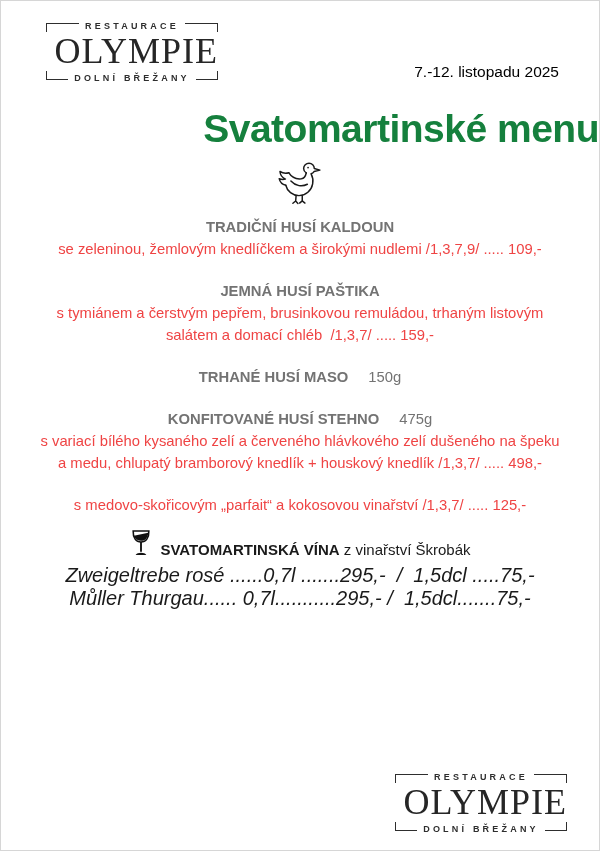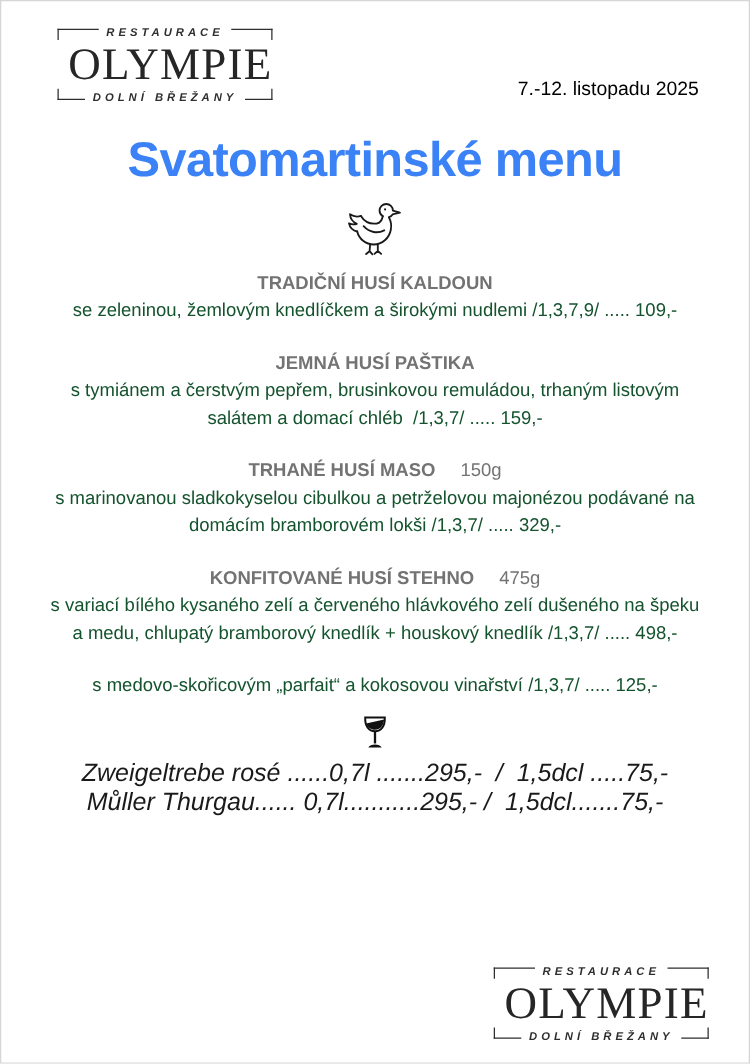--- a/index.html
+++ b/index.html
@@ -7,52 +7,52 @@
   .sheet {
     position:relative; width:598px; height:849px;
     border:1px solid #d6d6d6; background:#ffffff; overflow:hidden;
     font-family:"Liberation Sans", sans-serif; color:#1a1a1a;
   }
 
   
   .logo { position:absolute; width:172px; display:flex; flex-direction:column; color:#2e2e2e; }
   .logo.pos-top { left:45px; top:18px; }
   .logo.pos-bottom { right:32px; top:769px; }
-  .logo-row { display:flex; align-items:center;font-style:italic; }
+  .logo-row { display:flex; align-items:center; }
   .brk { flex:1; position:relative; height:13px; min-width:12px; }
   .brk::before { content:""; position:absolute; left:0; right:0; border-top:1.5px solid #2e2e2e; }
   .row-top .brk::before { top:4px; }
   .row-top .brk.l::after, .row-top .brk.r::after {
     content:""; position:absolute; top:4px; height:9px; border-left:1.5px solid #2e2e2e; }
   .row-top .brk.l::after { left:0; } .row-top .brk.r::after { right:0; }
   .row-bot .brk::before { bottom:4px; }
   .row-bot .brk.l::after, .row-bot .brk.r::after {
     content:""; position:absolute; bottom:4px; height:9px; border-left:1.5px solid #2e2e2e; }
   .row-bot .brk.l::after { left:0; } .row-bot .brk.r::after { right:0; }
   .logo-sub { font-size:9px; font-weight:bold; letter-spacing:3.2px; white-space:nowrap; padding:0 6px; }
   .logo-name {
     font-family:"Liberation Serif", serif; font-size:36px; line-height:1.0;
     text-align:right; letter-spacing:1px; color:#262626; margin:1px 0 2px;
   }
 
   
   .date { position:absolute; top:62px; right:40px; font-size:15.5px; color:#000; }
   .page-title {
-    position:absolute; top:106px; left:0; right:0; text-align:center;
-    font-size:39px; font-weight:bold; letter-spacing:-0.5px; color:#3b82f6;
+    position:absolute; top:106px; left:0; right:0; text-align:right;
+    font-size:39px; font-weight:bold; letter-spacing:-0.5px; color:#15803d;
   }
   .goose { position:absolute; top:157px; left:50%; transform:translateX(-50%); }
 
   
   .menu { position:absolute; top:215px; left:10px; right:10px; text-align:center; }
   .item { margin-bottom:20px; }
   .item-title { font-size:14.8px; font-weight:bold; line-height:22px; color:#737373; }
   .item-title .weight { font-weight:normal; margin-left:20px; }
   .item-title .weight:empty { display:none; }
-  .item-desc { font-size:14.8px; line-height:22px; white-space:pre-wrap; color:#14532d; }
+  .item-desc { font-size:14.8px; line-height:22px; white-space:pre-wrap; color:#ef4444; }
 
   
   .wine-header {
     display:flex; align-items:flex-end; justify-content:center; gap:7px;
     font-size:15px; line-height:24px; height:26px; margin-bottom:2px;
   }
   .wine-header .bold { font-weight:bold; }
   .wine-glass { margin-bottom:-2px; }
   .wine-line { font-size:20px; line-height:23px; white-space:pre-wrap;font-style:italic; }
 </style>
@@ -111,22 +111,20 @@
         <span>JEMNÁ HUSÍ PAŠTIKA</span>
       </div>
       <div class="item-desc">s tymiánem a čerstvým pepřem, brusinkovou remuládou, trhaným listovým
 salátem a domací chléb  /1,3,7/ ..... 159,-</div>
     </div>
 
     <div class="item">
       <div class="item-title">
         <span>TRHANÉ HUSÍ MASO</span><span class="weight">150g</span>
       </div>
-      <div class="item-desc">s marinovanou sladkokyselou cibulkou a petrželovou majonézou podávané na
-domácím bramborovém lokši /1,3,7/ ..... 329,-</div>
     </div>
 
     <div class="item">
       <div class="item-title">
         <span>KONFITOVANÉ HUSÍ STEHNO</span><span class="weight">475g</span>
       </div>
       <div class="item-desc">s variací bílého kysaného zelí a červeného hlávkového zelí dušeného na špeku
 a medu, chlupatý bramborový knedlík + houskový knedlík /1,3,7/ ..... 498,-</div>
     </div>
 
@@ -136,20 +134,23 @@
 
     <div class="wine">
       <div class="wine-header">
         <span class="wine-glass">
           <svg width="24" height="28" viewBox="0 0 26 30">
             <path d="M4.5 2 H21.5 C21.8 9.5 18.3 14 13 14 C7.7 14 4.2 9.5 4.5 2 Z" fill="none" stroke="#111" stroke-width="1.7"></path>
             <path d="M5.3 7.2 L20.9 3.8 C20.2 9.8 17.3 12.6 13 12.6 C9.5 12.6 6.7 10.7 5.3 7.2 Z" fill="#111"></path>
             <line x1="13" y1="14" x2="13" y2="24.5" stroke="#111" stroke-width="2"></line>
             <path d="M7.2 28 C8.8 24.6 17.2 24.6 18.8 28 Z" fill="#111"></path>
           </svg>
+        </span>
+        <span>
+          <span class="bold">SVATOMARTINSKÁ VÍNA</span><span> z vinařství Škrobák</span>
         </span>
       </div>
       <div class="wine-line">Zweigeltrebe rosé ......0,7l .......295,-  /  1,5dcl .....75,-</div>
       <div class="wine-line">Můller Thurgau...... 0,7l...........295,- /  1,5dcl.......75,-</div>
     </div>
 
   </div>
 
   <div class="logo pos-bottom">
     <div class="logo-row row-top">

